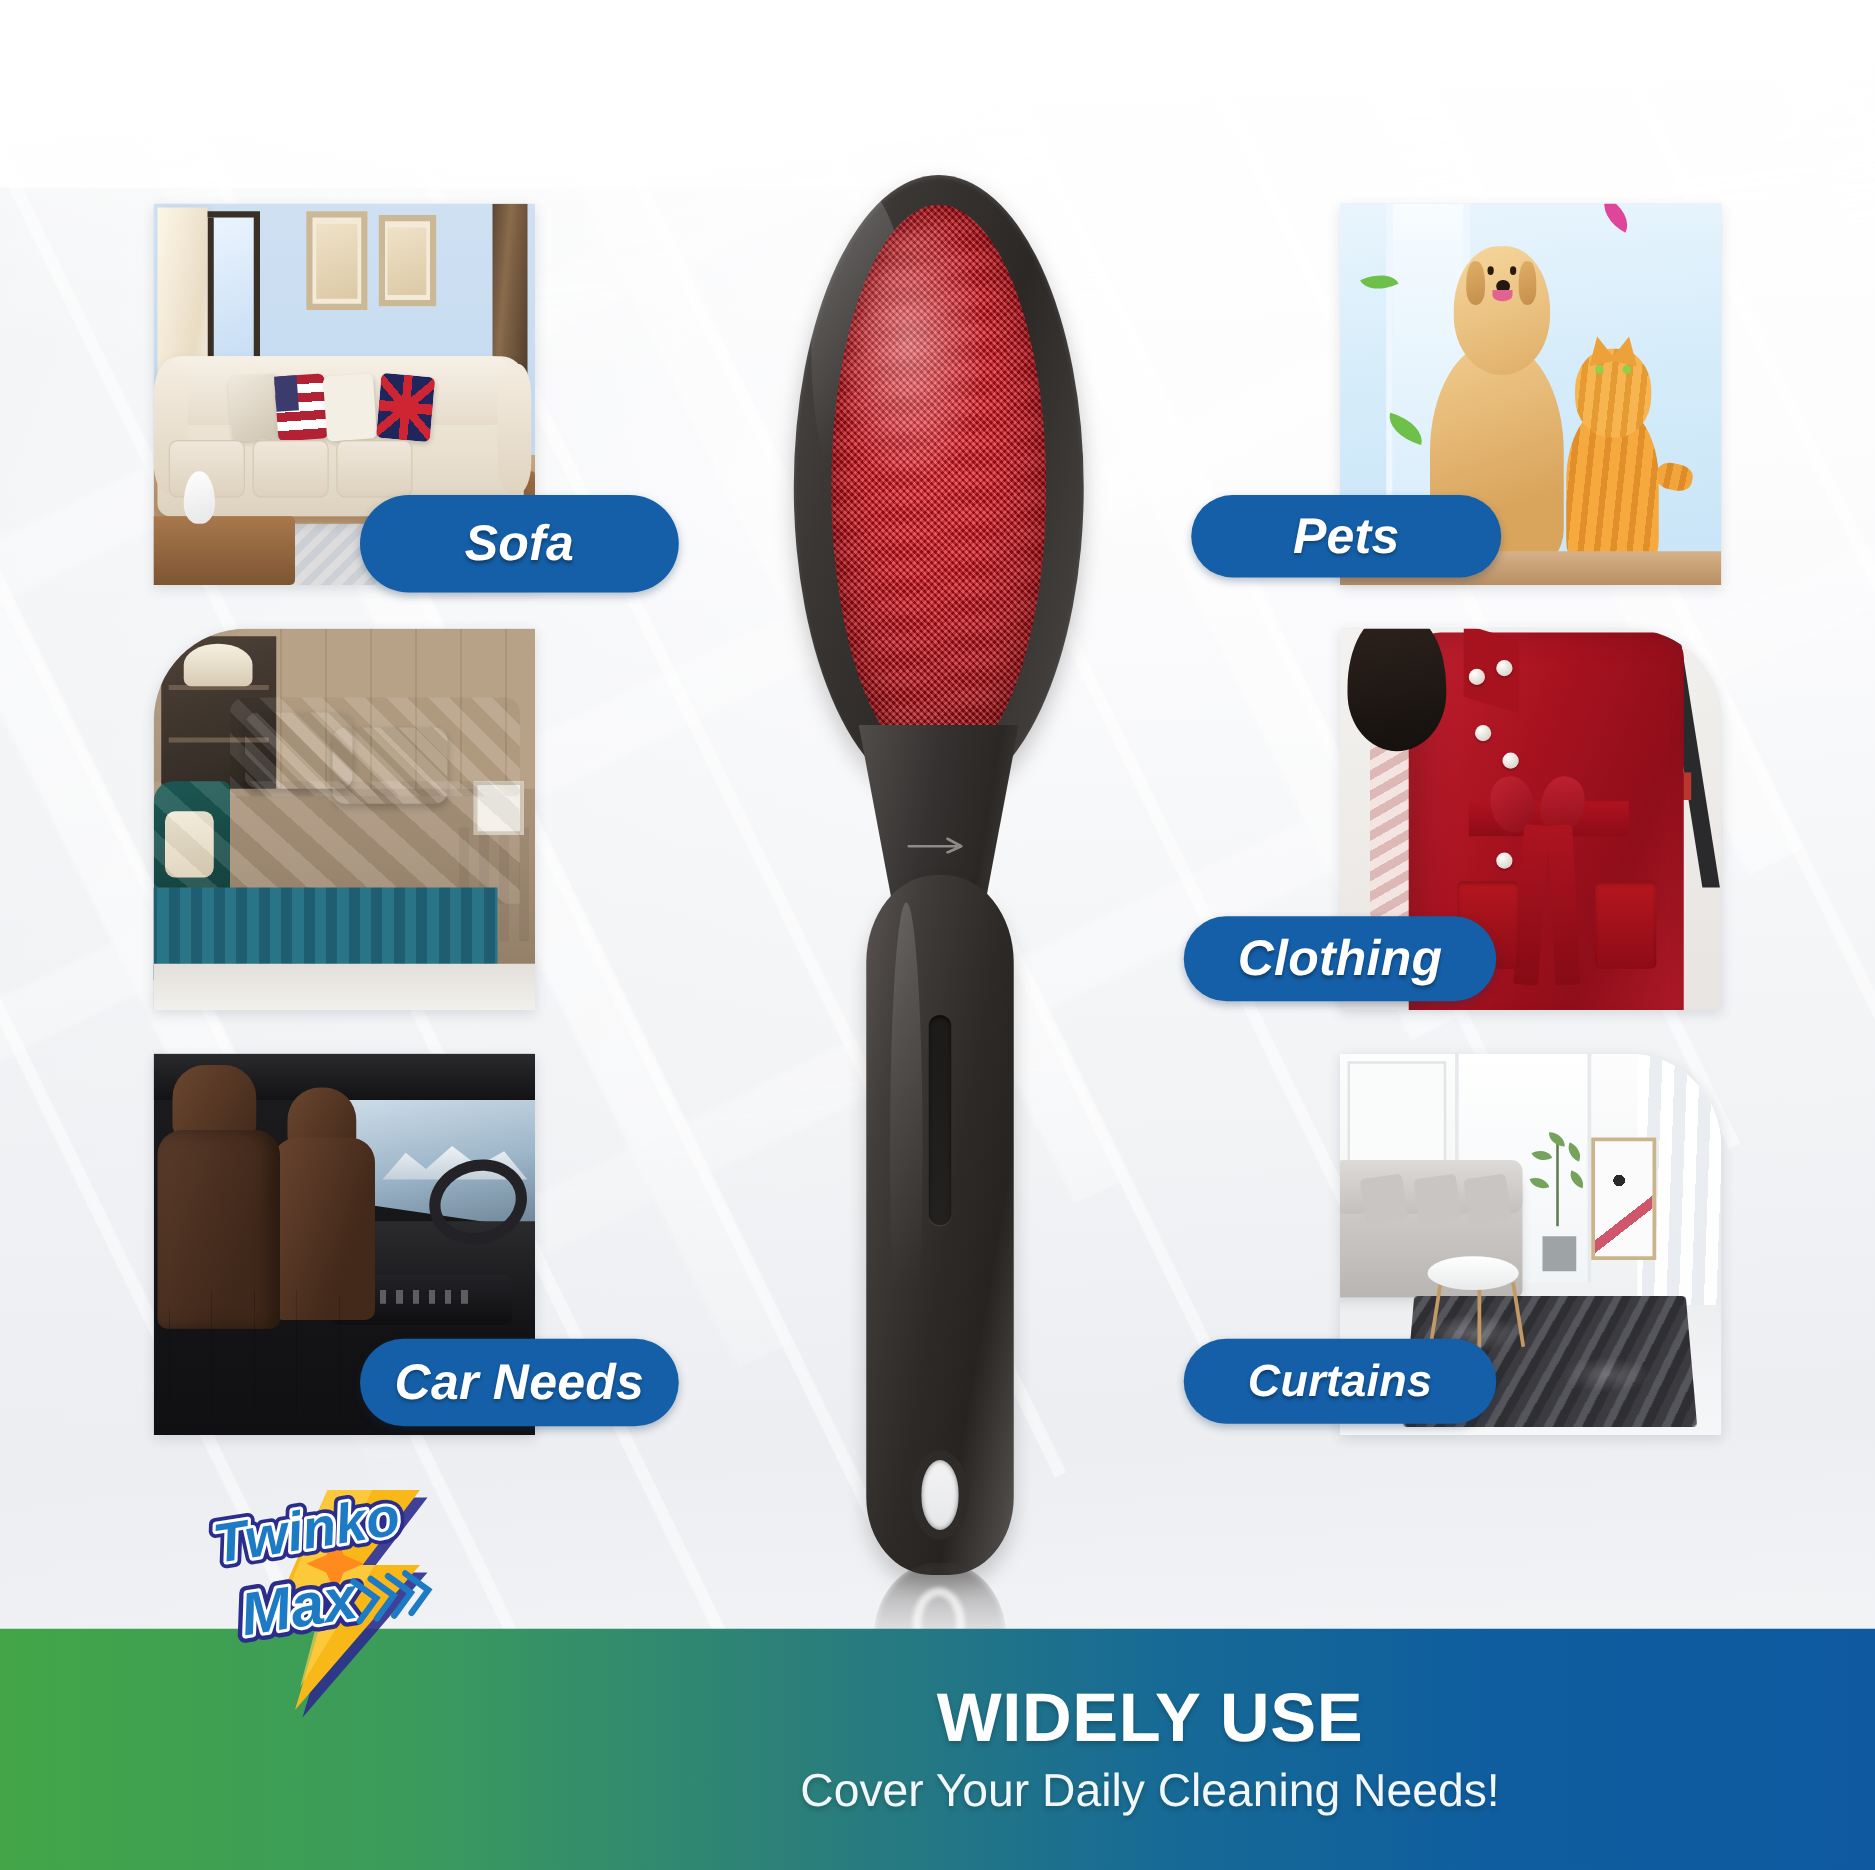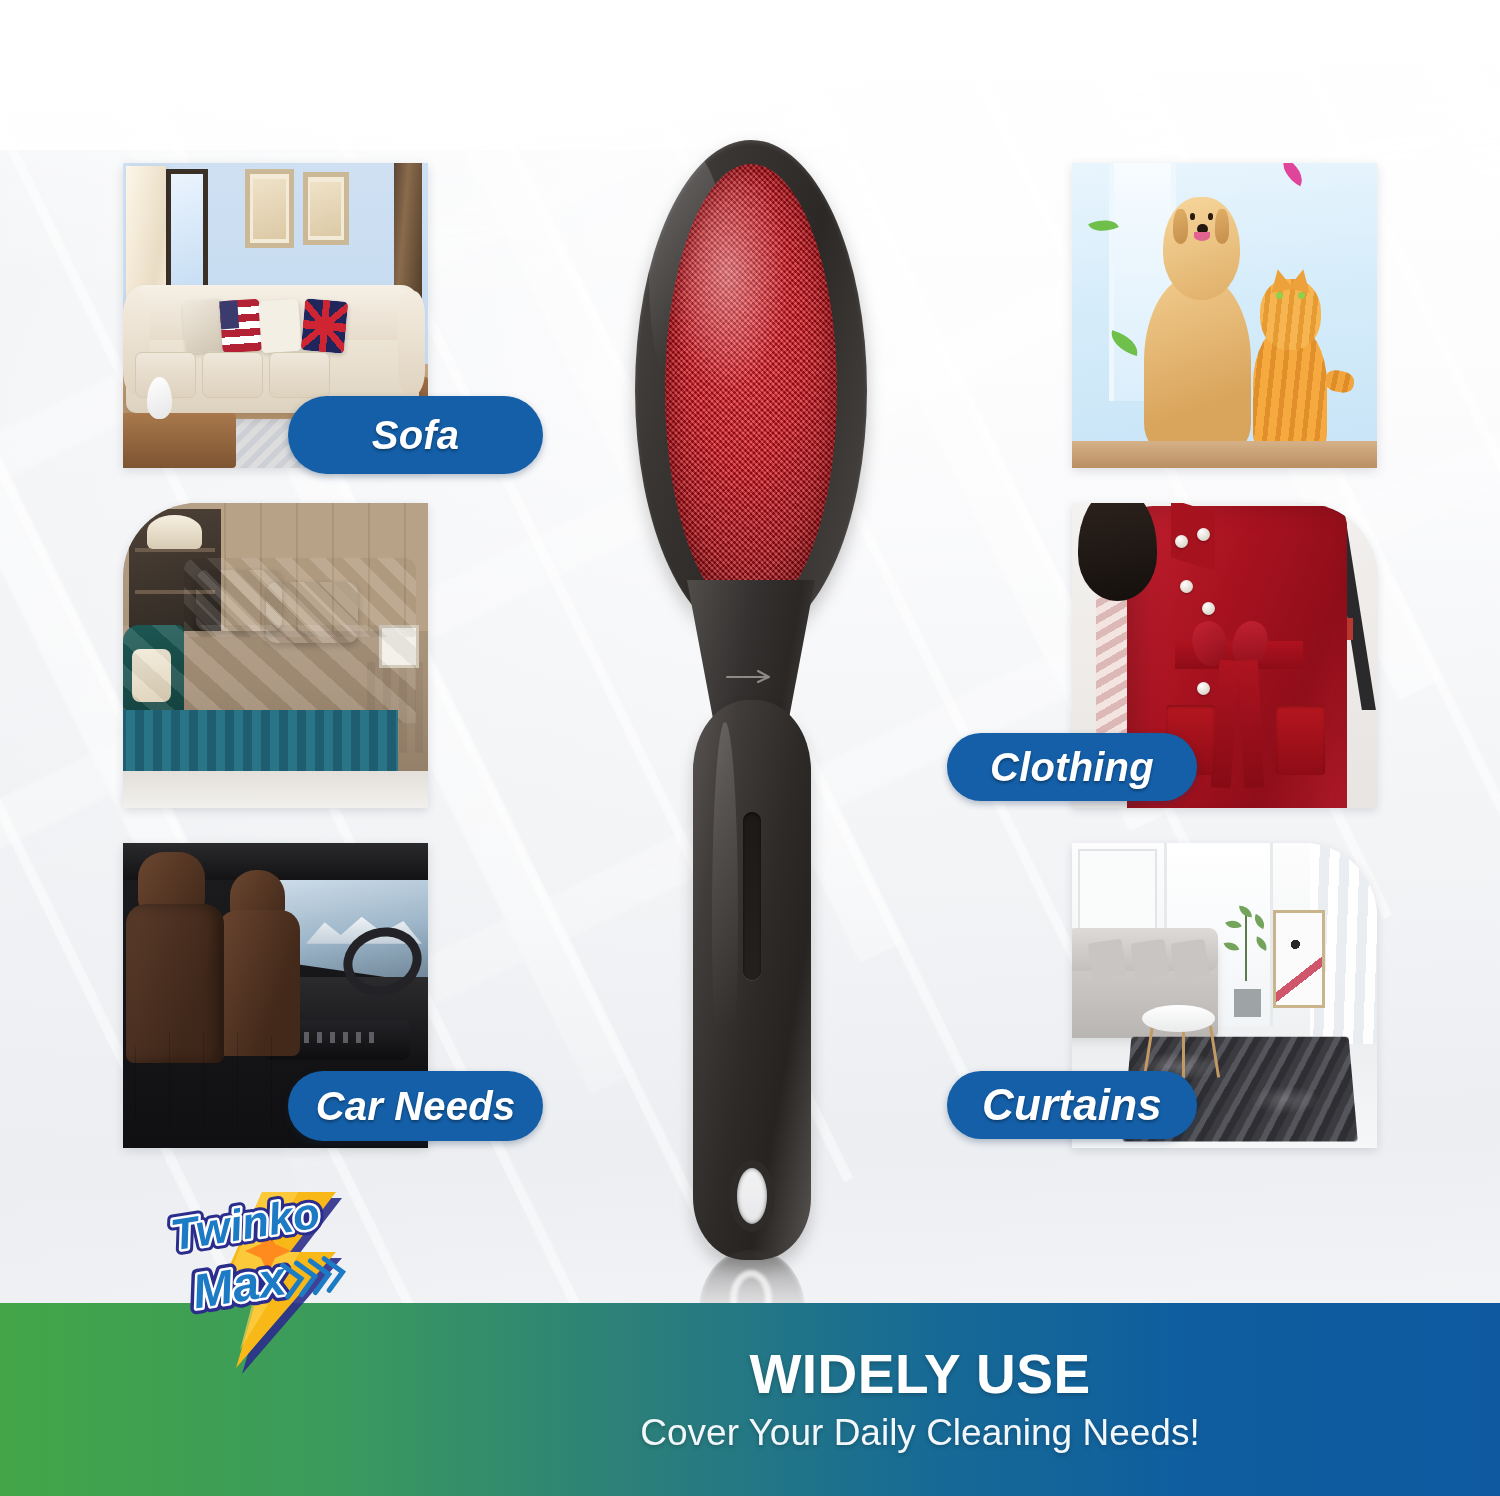--- a/index.html
+++ b/index.html
@@ -586,24 +586,25 @@
         <div class="cur-leg c"></div>
       <div class="cur-table"></div>
     </div>
   </div>
 
   <div class="pill" style="left:288px; top:396px;  width:255px; height:78px; font-size:40px;">Sofa</div>
 
 
   <div class="pill" style="left:288px; top:1071px; width:255px; height:70px; font-size:40px;">Car Needs</div>
 
+  <div class="pill" style="left:953px; top:396px;  width:248px; height:66px; font-size:40px;">Pets</div>
 
   <div class="pill" style="left:947px; top:733px;  width:250px; height:68px; font-size:40px;">Clothing</div>
 
-  <div class="pill" style="left:947px; top:1071px; width:250px; height:68px; font-size:44px;font-style:italic;">Curtains</div>
+  <div class="pill" style="left:947px; top:1071px; width:250px; height:68px; font-size:36px;font-style:italic;">Curtains</div>
 
   <div class="brush">
     <div class="head">
       <div class="pad"></div>
     </div>
     <div class="neck"></div>
     <div class="grip">
       <div class="grip-slot"></div>
       <div class="hang-hole"></div>
     </div>

